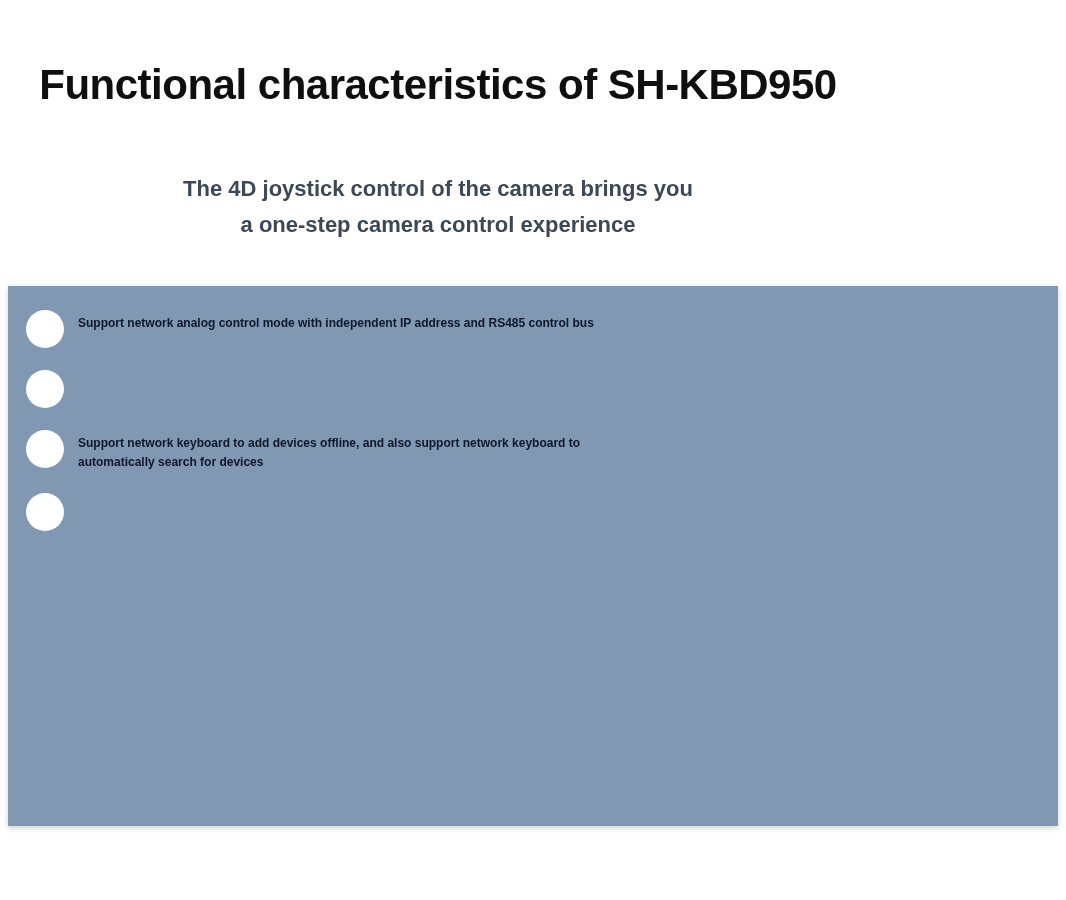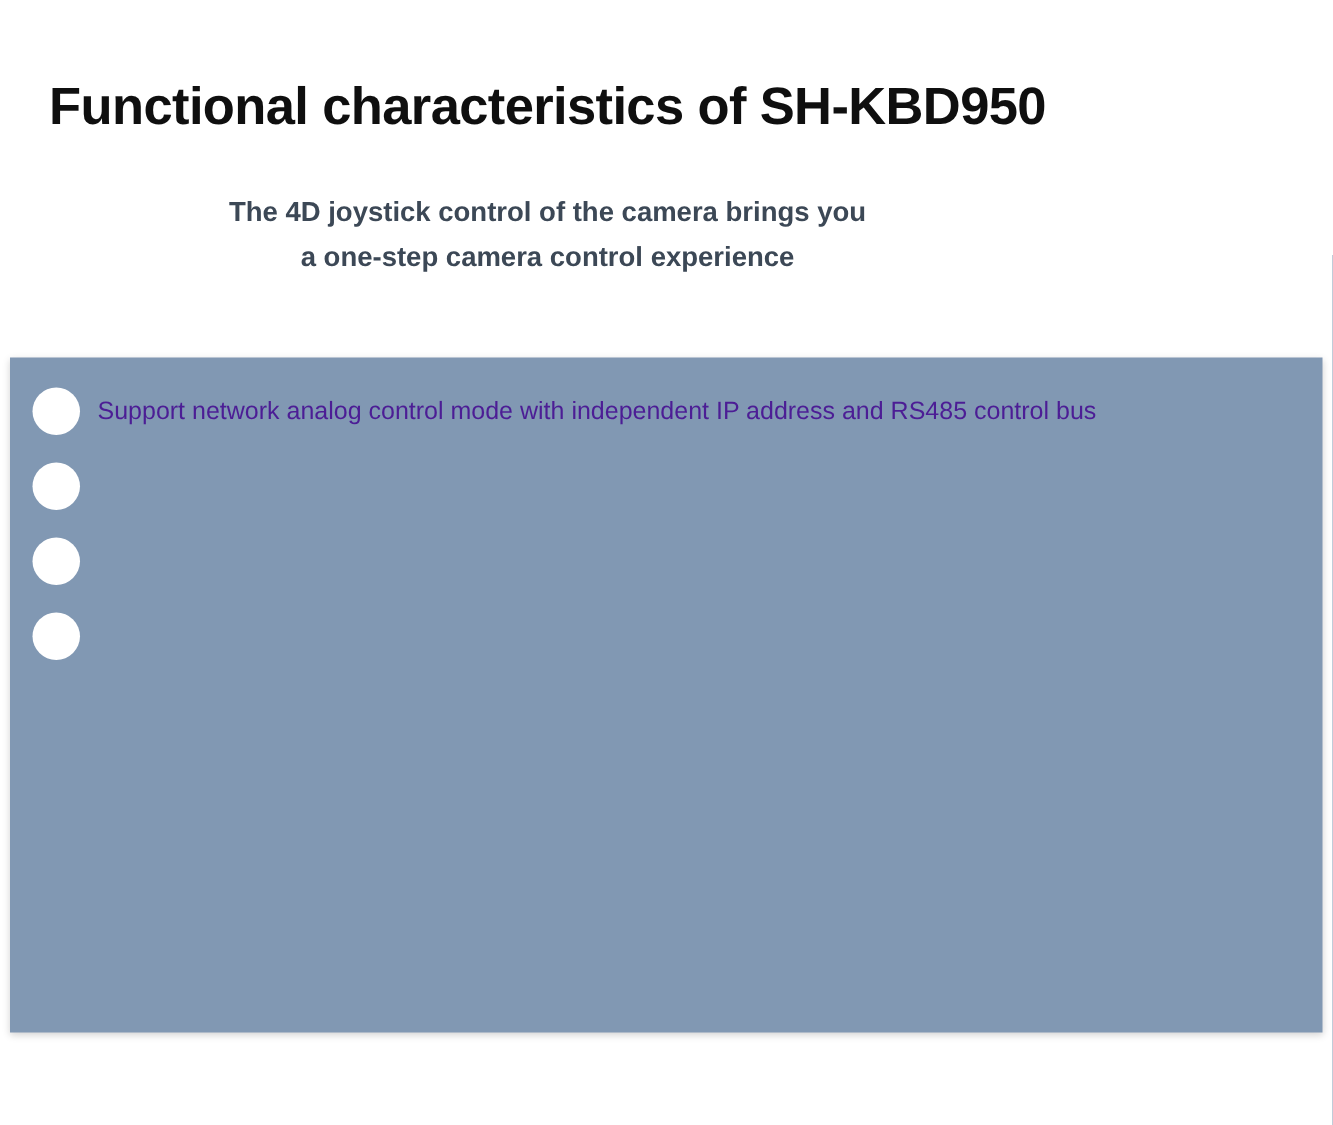--- a/index.html
+++ b/index.html
@@ -27,21 +27,21 @@
     letter-spacing: -0.5px;
     padding-top: 62px;
     line-height: 1.1;
   }
   .subtitle {
     text-align: center;
     font-size: 22px;
     font-weight: bold;
     color: #3c4856;
     line-height: 1.65;
-    margin-top: 44px;
+    margin-top: 63px;
     padding: 0 180px;
   }
   .panel {
     position: absolute;
     left: 8px;
     top: 286px;
     width: 1050px;
     height: 540px;
     background: #8198b3;
     box-shadow: 0 2px 6px rgba(0,0,0,0.18);
@@ -57,23 +57,23 @@
   .bullet {
     flex: 0 0 auto;
     width: 38px;
     height: 38px;
     border-radius: 50%;
     background: #ffffff;
     margin-right: 14px;
     margin-top: 2px;
   }
   .item-text {
-    font-size: 20px;
-    font-weight: normal;
-    color: #4c1d95;
+    font-size: 12px;
+    font-weight: bold;
+    color: #0f172a;
     line-height: 1.55;
     padding-top: 6px;
     white-space: pre-line;
   }
 </style>
 </head>
 <body>
 
 <div class="page">
 
@@ -89,20 +89,22 @@
         <span class="bullet"></span>
         <span class="item-text">Support network analog control mode with independent IP address and RS485 control bus</span>
       </div>
 
       <div class="item">
         <span class="bullet"></span>
       </div>
 
       <div class="item">
         <span class="bullet"></span>
+        <span class="item-text">Support network keyboard to add devices offline, and also support network keyboard to
+automatically search for devices</span>
       </div>
 
 
 
 
       <div class="item">
         <span class="bullet"></span>
       </div>
 
     </div>

